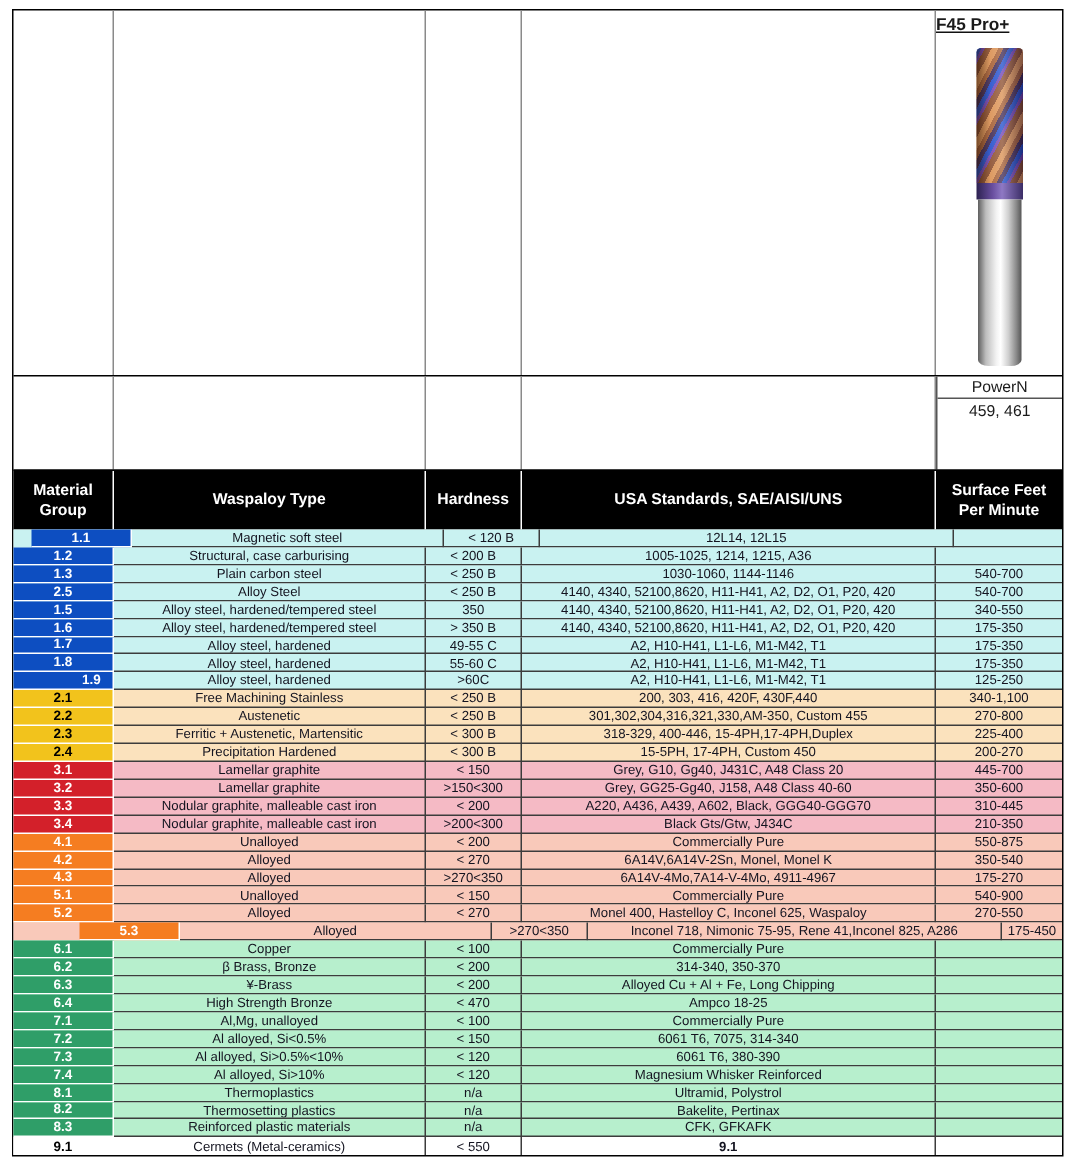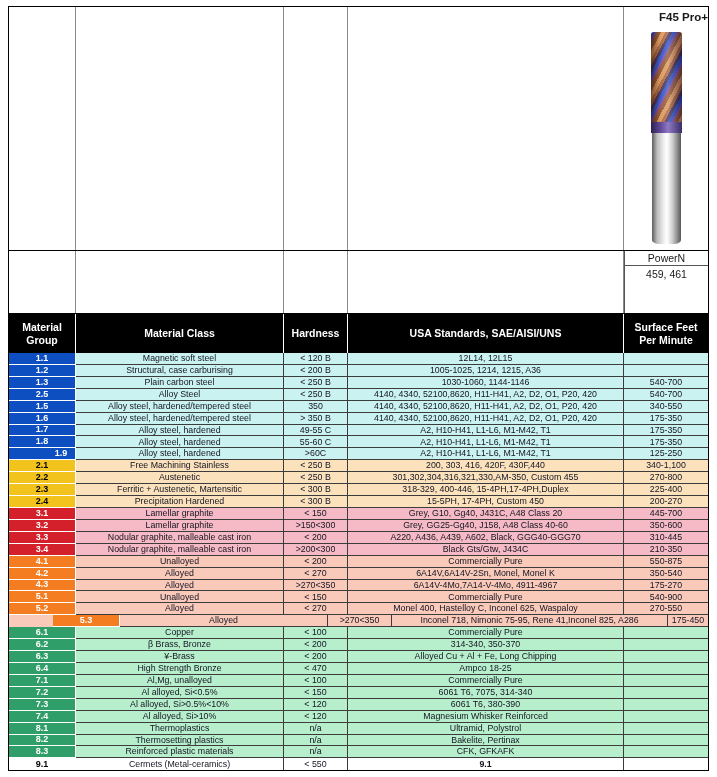--- a/index.html
+++ b/index.html
@@ -15,21 +15,21 @@
   }
   
   .c1{width:67px;} .c2{width:208px;} .c3{width:64px;} .c4{width:276px;} .c5{flex:1;}
   .band{display:flex;box-sizing:border-box;}
   .band > div{box-sizing:border-box;}
 
   
   .top-section{height:243px;}
   .top-section > div{border-right:1px solid #8a8a8a;position:relative;}
   .top-section > div:last-child{border-right:none;}
-  .tool-cell{display:flex;flex-direction:column;align-items:flex-end;}
+  .tool-cell{display:flex;flex-direction:column;align-items:flex-start;text-decoration:underline;}
   .tool-label{font-size:11.5px;font-weight:bold;color:#1a1a1a;margin-top:4px;}
   .tool{position:absolute;left:27px;top:25px;width:31px;height:212px;}
   .flutes{
     position:absolute;left:0;top:0;width:31px;height:90px;
     background:repeating-linear-gradient(118deg,
       #1d49c9 0 3px,#6e3fae 3px 5px,#8a4a28 5px 9px,
       #d98d4d 9px 13px,#a35a2e 13px 16px,#3a2551 16px 19px);
     border-radius:3px 3px 0 0;
   }
   .flutes:after{content:"";position:absolute;inset:0;border-radius:3px 3px 0 0;
@@ -102,29 +102,29 @@
     <div class="c3"></div>
     <div class="c4"></div>
     <div class="c5 name-box">
       <div class="geom-name">PowerN</div>
       <div class="edp-nums">459, 461</div>
     </div>
   </div>
 
   <div class="band header-row">
     <div class="c1">Material Group</div>
-    <div class="c2">Material Class</div>
+    <div class="c2">Waspaloy Type</div>
     <div class="c3">Hardness</div>
     <div class="c4">USA  Standards, SAE/AISI/UNS</div>
     <div class="c5">Surface Feet Per Minute</div>
   </div>
 
   <div class="rows">
   <div class="row" style="background: rgb(201, 242, 241);">
-    <div class="cell badge c1" style="background: rgb(13, 78, 193); color: rgb(255, 255, 255);">1.1</div>
+    <div class="cell badge c1" style="background: rgb(13, 78, 193); color: rgb(255, 255, 255); margin-left: 12px;">1.1</div>
     <div class="cell c2 t-type">Magnetic soft steel</div>
     <div class="cell c3 t-hard">&lt; 120 B</div>
     <div class="cell c4 t-std">12L14, 12L15</div>
     <div class="cell c5 t-sfm"></div>
   </div>
 
   <div class="row" style="background: rgb(201, 242, 241);">
     <div class="cell badge c1" style="background: rgb(13, 78, 193); color: rgb(255, 255, 255);">1.2</div>
     <div class="cell c2 t-type">Structural, case carburising</div>
     <div class="cell c3 t-hard">&lt; 200 B</div>

